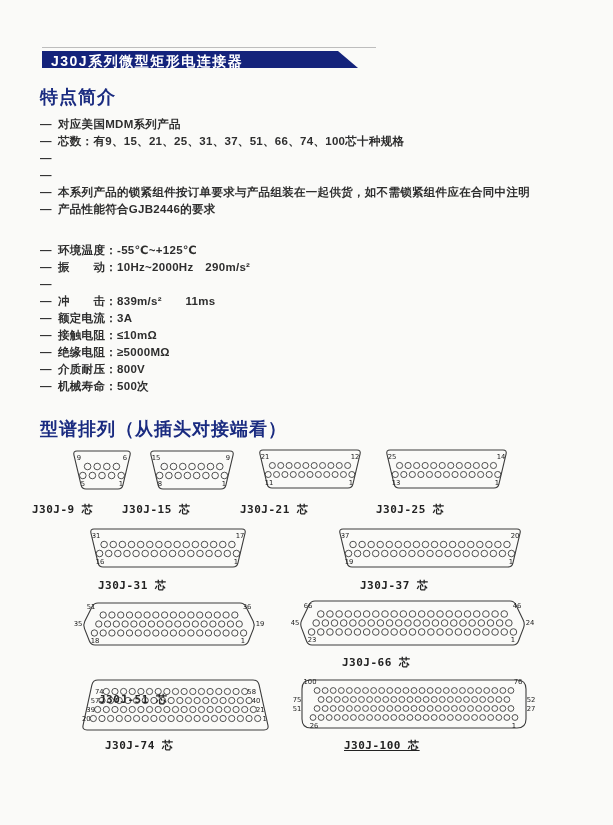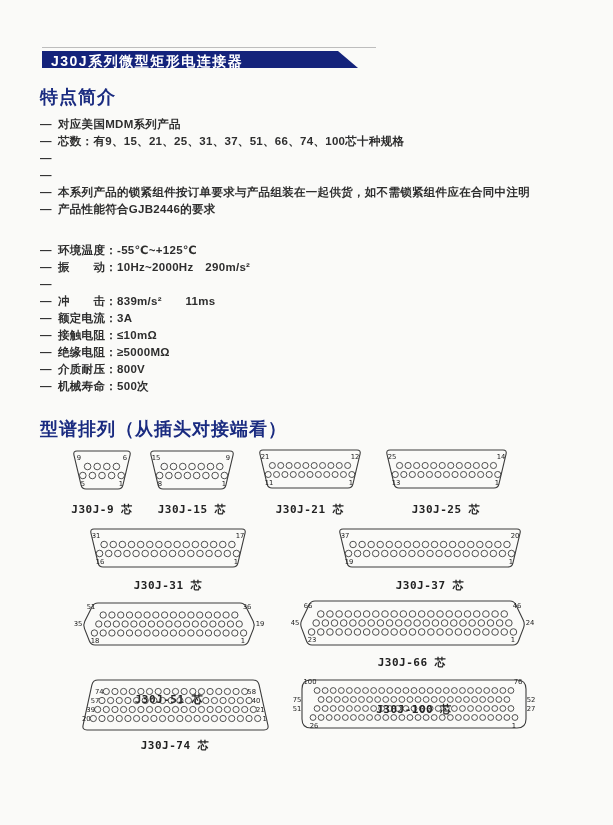--- a/index.html
+++ b/index.html
@@ -18,21 +18,21 @@
   section{position:absolute;left:40px;width:545px;}
   .sec-features{top:85px;}
   .sec-performance{top:235px;}
   .sec-spectrum{top:417px;}
   h2{margin:0;font-size:18px;font-weight:bold;color:#1a2b80;letter-spacing:1px;}
   ul.blist{list-style:none;margin:9px 0 0 0;padding:0;font-size:11.5px;font-weight:600;letter-spacing:.3px;}
   ul.blist li{display:flex;line-height:13px;margin-bottom:4px;}
   .dash{width:18px;flex:none;}
   .connector-svg{position:absolute;}
   .ccap{
-    position:absolute;width:140px;text-align:center;
+    position:absolute;width:140px;text-align:left;
     font-family:"DejaVu Sans Mono","Liberation Mono",monospace;
     font-size:11px;font-weight:bold;color:#222222;letter-spacing:.5px;
   }
 </style>
 </head>
 <body>
 
 <div class="page">
   <div class="banner-underline"></div>
   <div class="banner">
@@ -645,15 +645,15 @@
           <circle cx="172.58" cy="37.50" r="2.91" fill="none" stroke="#3c3c3c" stroke-width="0.9"></circle>
           <circle cx="180.65" cy="37.50" r="2.91" fill="none" stroke="#3c3c3c" stroke-width="0.9"></circle>
           <circle cx="188.73" cy="37.50" r="2.91" fill="none" stroke="#3c3c3c" stroke-width="0.9"></circle>
           <circle cx="196.81" cy="37.50" r="2.91" fill="none" stroke="#3c3c3c" stroke-width="0.9"></circle>
           <circle cx="204.88" cy="37.50" r="2.91" fill="none" stroke="#3c3c3c" stroke-width="0.9"></circle>
           <circle cx="212.96" cy="37.50" r="2.91" fill="none" stroke="#3c3c3c" stroke-width="0.9"></circle>
           <text x="12" y="47.5" text-anchor="middle" font-size="6.8" fill="#222" font-family="&quot;DejaVu Sans&quot;,&quot;Liberation Sans&quot;,sans-serif">26</text>
           <text x="212" y="47.5" text-anchor="middle" font-size="6.8" fill="#222" font-family="&quot;DejaVu Sans&quot;,&quot;Liberation Sans&quot;,sans-serif">1</text>
         </g>
       </svg>
-      <div class="ccap" style="left: 344px; top: 702px;">J30J-100 芯</div>
+      <div class="ccap" style="left: 344px; top: 738px; text-decoration: underline;">J30J-100 芯</div>
     </div>
 </div>
 
 </body></html>

